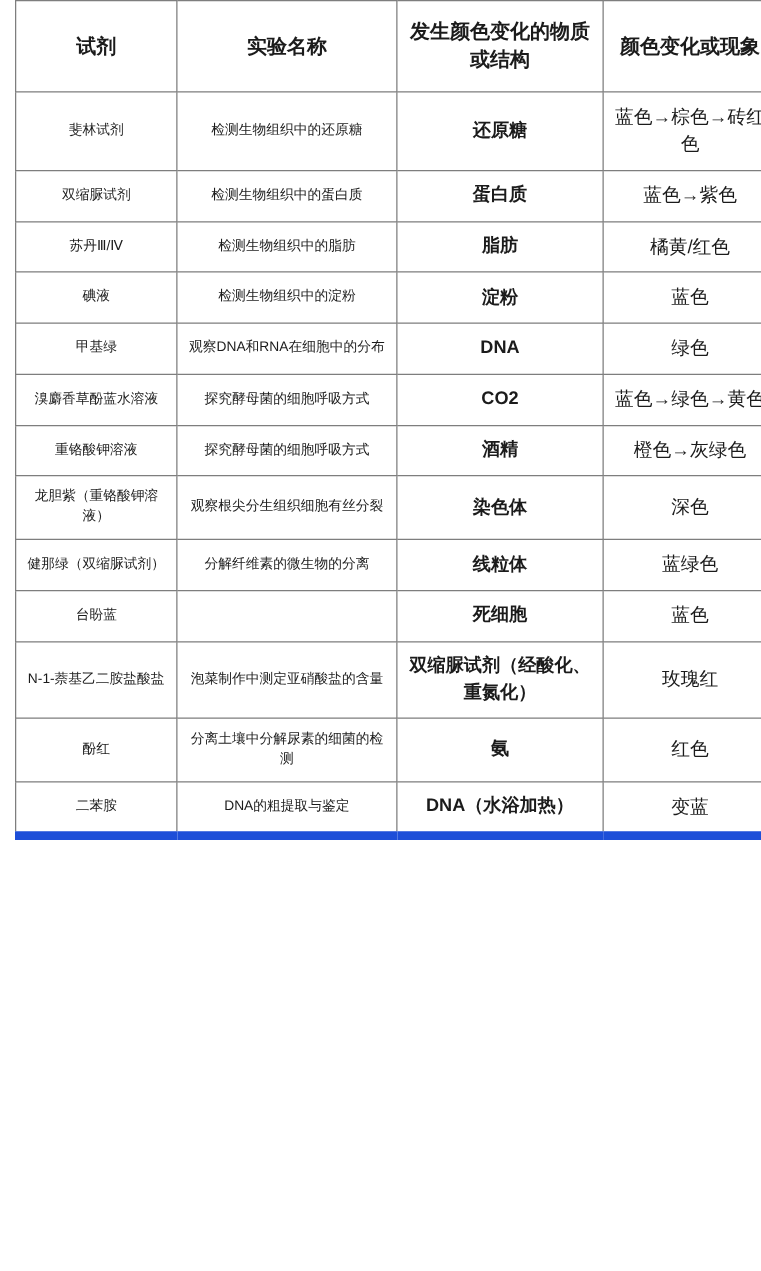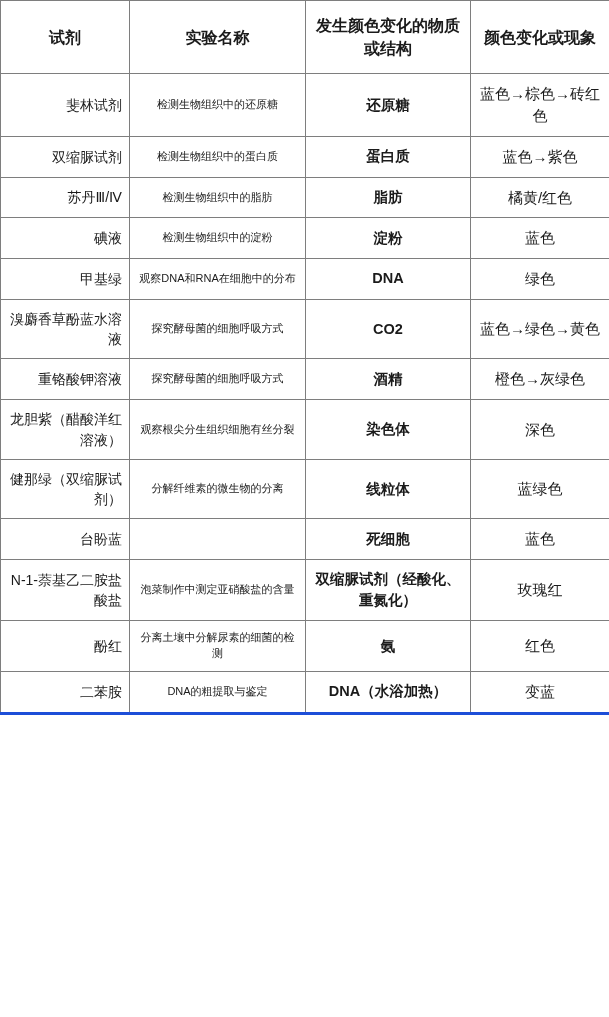--- a/index.html
+++ b/index.html
@@ -8,20 +8,21 @@
     background: #ffffff;
   }
   body {
     width: 609px;
     font-family: "Liberation Sans", "DejaVu Sans", sans-serif;
     color: #1b1b1b;
   }
   .table-wrap {
     width: 609px;
     box-sizing: border-box;
+    padding-left: 12px;
   }
   table.reagent-table {
     width: 609px;
     border-collapse: collapse;
     table-layout: fixed;
   }
   table.reagent-table col.c0 { width: 129px; }
   table.reagent-table col.c1 { width: 176px; }
   table.reagent-table col.c2 { width: 165px; }
   table.reagent-table col.c3 { width: 139px; }
@@ -39,35 +40,34 @@
   table.reagent-table th {
     font-weight: bold;
     font-size: 16px;
     padding-top: 13px;
     padding-bottom: 13px;
   }
   table.reagent-table tr.header-row th {
     border-top: 1px solid #7e7e7e;
   }
   table.reagent-table td.cell-0 {
-    font-size: 14px;
-    text-align: right;
+    font-size: 11px;
   }
   table.reagent-table td.cell-1 {
     font-size: 11px;
   }
   table.reagent-table td.cell-2 {
     font-size: 14.5px;
     font-weight: bold;
   }
   table.reagent-table td.cell-3 {
     font-size: 15px;
   }
   table.reagent-table tbody tr:last-child td {
-    border-bottom: 3px solid #1d4ed8;
+    border-bottom: 7px solid #1d4ed8;
   }
 </style>
 </head>
 <body>
 
 <div class="table-wrap">
   <table class="reagent-table">
     <colgroup>
       <col class="c0">
       <col class="c1">
@@ -119,21 +119,21 @@
           <td class="cell-2 cell-2">CO2</td>
           <td class="cell-3 cell-3">蓝色→绿色→黄色</td>
         </tr>
         <tr>
           <td class="cell-0 cell-0">重铬酸钾溶液</td>
           <td class="cell-1 cell-1">探究酵母菌的细胞呼吸方式</td>
           <td class="cell-2 cell-2">酒精</td>
           <td class="cell-3 cell-3">橙色→灰绿色</td>
         </tr>
         <tr>
-          <td class="cell-0 cell-0">龙胆紫（醋酸洋红溶液）</td>
+          <td class="cell-0 cell-0">龙胆紫（重铬酸钾溶液）</td>
           <td class="cell-1 cell-1">观察根尖分生组织细胞有丝分裂</td>
           <td class="cell-2 cell-2">染色体</td>
           <td class="cell-3 cell-3">深色</td>
         </tr>
         <tr>
           <td class="cell-0 cell-0">健那绿（双缩脲试剂）</td>
           <td class="cell-1 cell-1">分解纤维素的微生物的分离</td>
           <td class="cell-2 cell-2">线粒体</td>
           <td class="cell-3 cell-3">蓝绿色</td>
         </tr>

